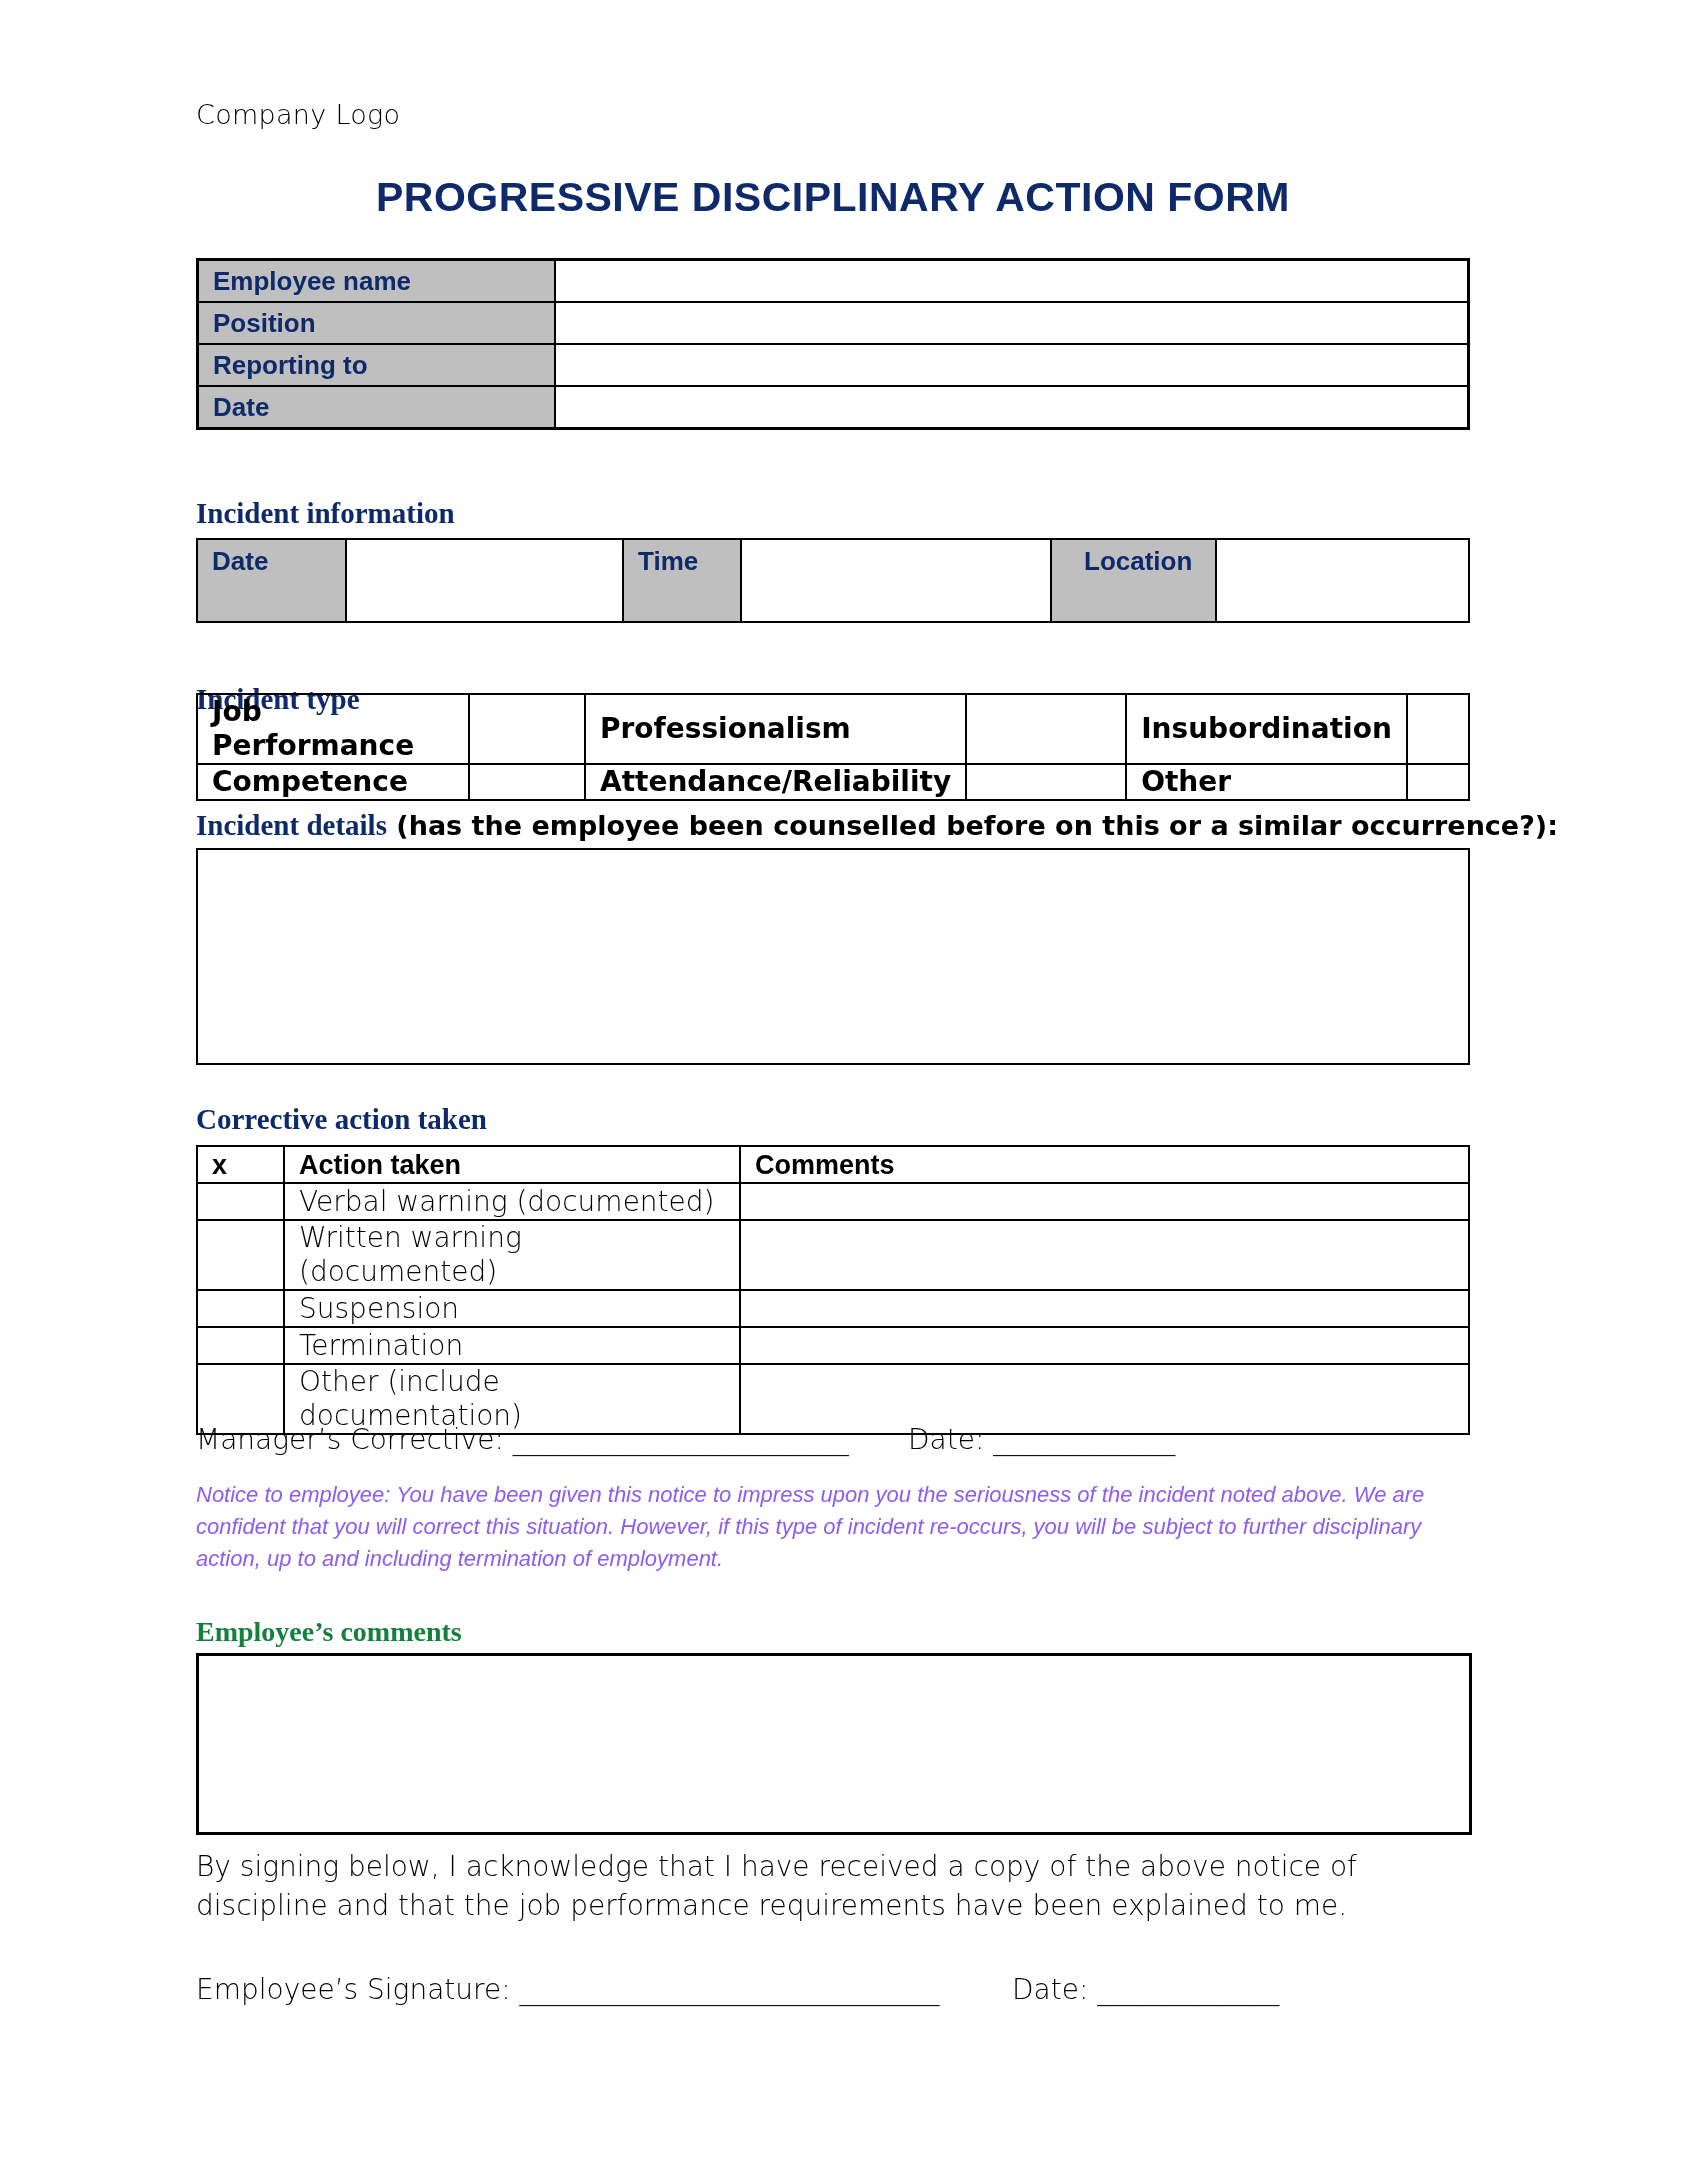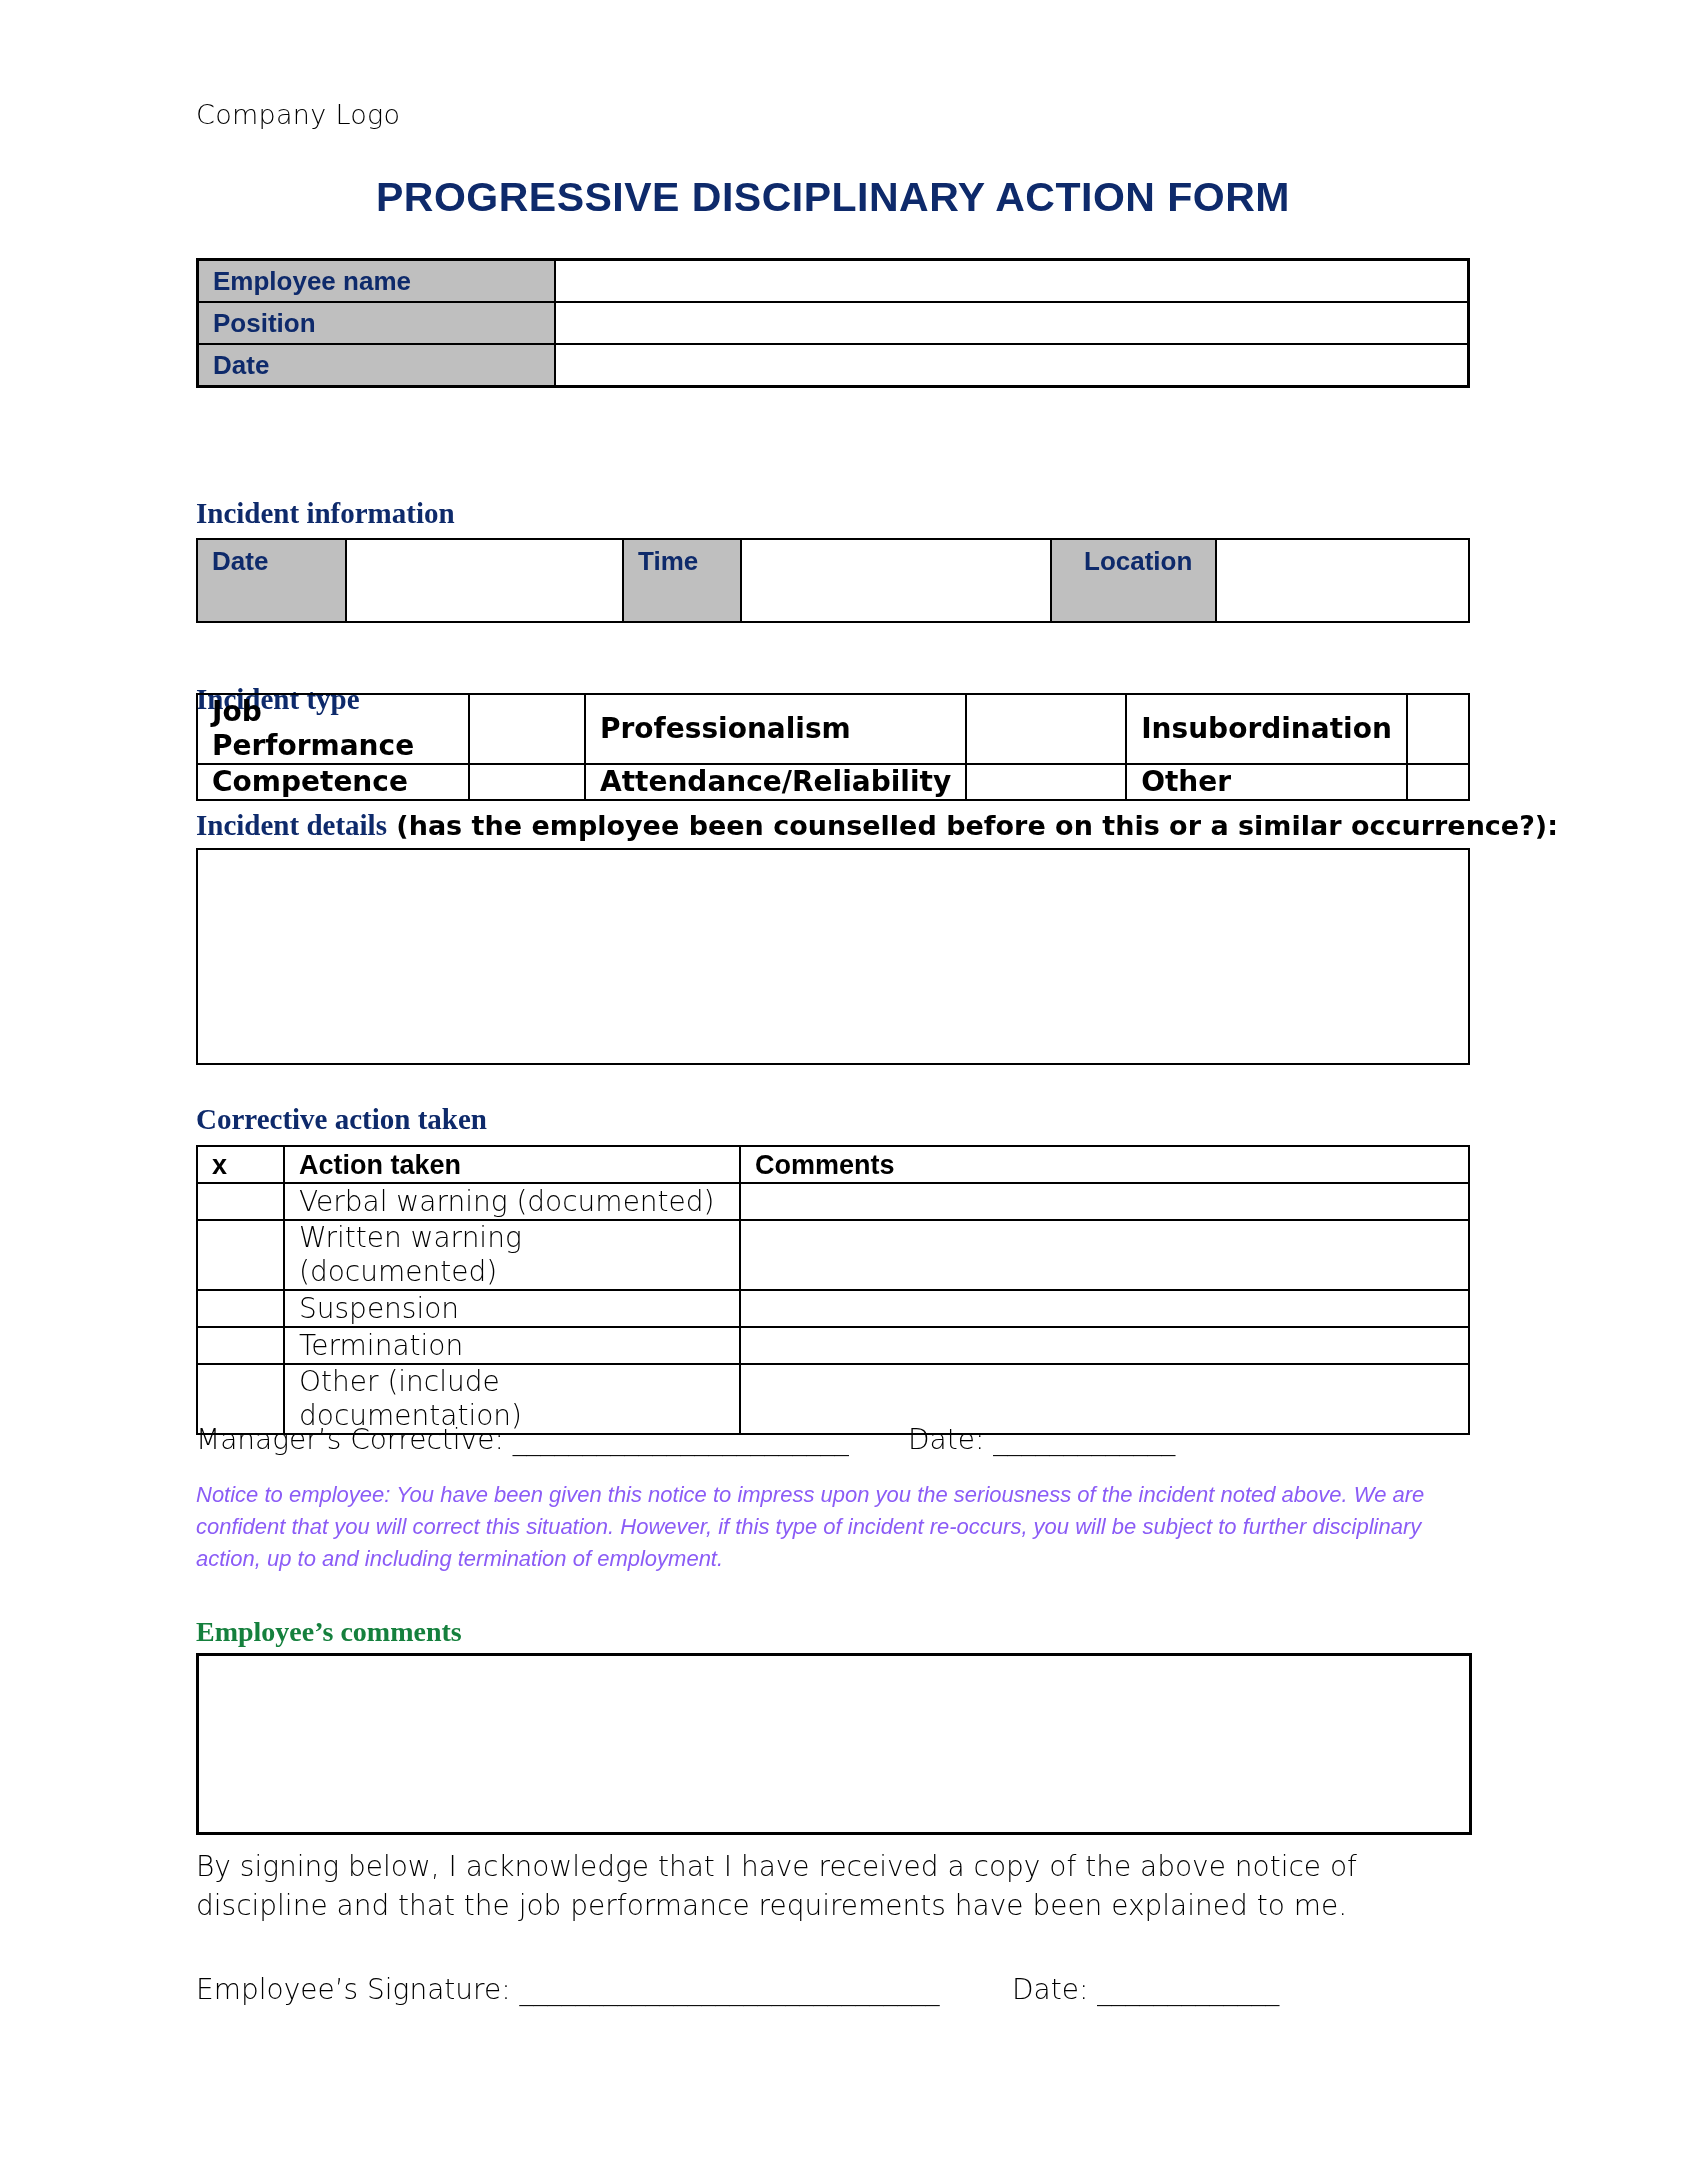--- a/index.html
+++ b/index.html
@@ -35,20 +35,24 @@
 <div class="abs title navy">PROGRESSIVE DISCIPLINARY ACTION FORM</div>
 
 <table class="emp">
   <tbody>
       <tr>
     <td class="lbl navy">Employee name</td>
     <td></td>
   </tr>
   <tr>
     <td class="lbl navy">Position</td>
+    <td></td>
+  </tr>
+  <tr>
+    <td class="lbl navy">Reporting to</td>
     <td></td>
   </tr>
   <tr>
     <td class="lbl navy">Date</td>
     <td></td>
   </tr>
 </tbody>
   </table>
 
 <div class="abs heading navy" style="left:196px; top:497px;">Incident information</div>

